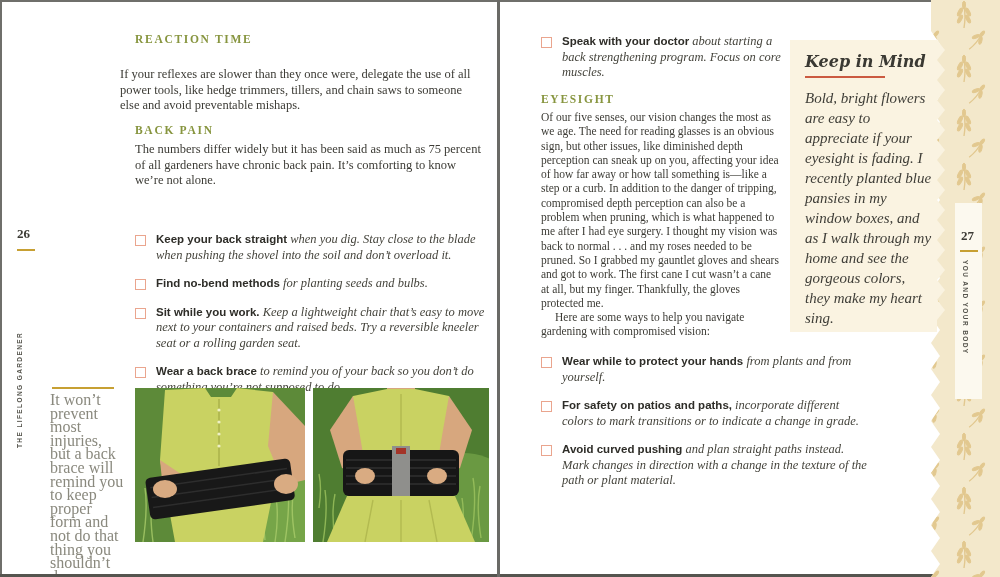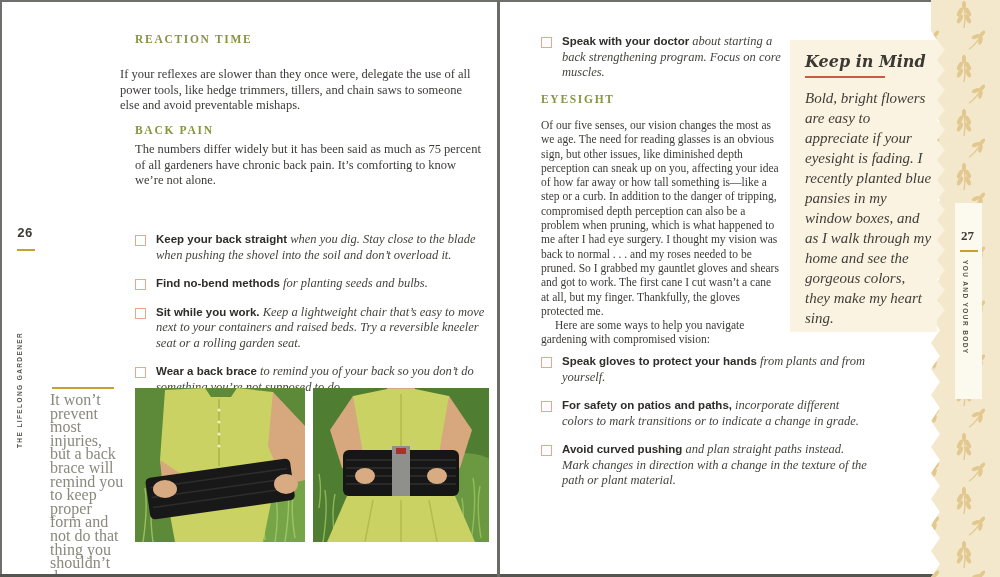--- a/index.html
+++ b/index.html
@@ -45,21 +45,21 @@
               font-style:italic;font-weight:bold;font-size:16px;color:#3a3933;}
   .keep-rule{position:absolute;left:15px;top:36px;width:80px;height:2px;background:#cb5a41;}
   .keep-body{position:absolute;left:15px;top:48px;width:127px;font-style:italic;
              font-size:15px;line-height:20px;color:#3f3e38;}
 </style>
 </head>
 <body>
 
 <div class="spread">
 
-  <div class="pagenum" style="left:17px;top:226px;font-family:Liberation Mono, monospace;">26</div>
+  <div class="pagenum" style="left:17px;top:226px;">26</div>
   <div class="pagenum-rule" style="left:17px;top:249px;"></div>
   <div class="spine-title spine-left" style="left:16px;top:258px;height:190px;">THE LIFELONG GARDENER</div>
 
   <div class="section-heading" style="left:135px;top:33px;">REACTION TIME</div>
   <div class="body-text" style="left:120px;top:51px;width:352px;margin-top:16px;">If your reflexes are slower than they once were, delegate the use of all power tools, like hedge trimmers, tillers, and chain saws to someone else and avoid preventable mishaps.</div>
 
   <div class="section-heading" style="left:135px;top:124px;">BACK PAIN</div>
   <div class="body-text" style="left:135px;top:142px;width:352px;">The numbers differ widely but it has been said as much as 75 percent of all gardeners have chronic back pain. It’s comforting to know we’re not alone.</div>
 
   <div class="checklist" style="left:135px;top:200px;width:352px;margin-top:32px;">
@@ -145,29 +145,29 @@
   </svg>
 
   <div class="checklist" style="left:541px;top:34px;width:250px;">
     <div class="check-item">
       <span class="checkbox"></span>
       <span class="check-text"><span class="check-lead">Speak with your doctor</span><span class="check-rest"> about starting a back strengthening program. Focus on core muscles.</span></span>
     </div>
   </div>
 
   <div class="section-heading" style="left:541px;top:93px;">EYESIGHT</div>
-  <div class="body-text-sm" style="left:541px;top:110px;width:240px;margin-top:8px;">
+  <div class="body-text-sm" style="left:541px;top:110px;width:240px;">
     <div>Of our five senses, our vision changes the most as we age. The need for reading glasses is an obvious sign, but other issues, like diminished depth perception can sneak up on you, affecting your idea of how far away or how tall something is—like a step or a curb. In addition to the danger of tripping, compromised depth perception can also be a problem when pruning, which is what happened to me after I had eye surgery. I thought my vision was back to normal . . . and my roses needed to be pruned. So I grabbed my gauntlet gloves and shears and got to work. The first cane I cut wasn’t a cane at all, but my finger. Thankfully, the gloves protected me.</div>
     <div class="indent">Here are some ways to help you navigate gardening with compromised vision:</div>
   </div>
 
   <div class="checklist" style="left:541px;top:354px;width:330px;">
     <div class="check-item">
       <span class="checkbox"></span>
-      <span class="check-text"><span class="check-lead">Speak gloves to protect your hands</span><span class="check-rest"> from plants and from yourself.</span></span>
+      <span class="check-text"><span class="check-lead">Wear while to protect your hands</span><span class="check-rest"> from plants and from yourself.</span></span>
     </div>
     <div class="check-item">
       <span class="checkbox"></span>
       <span class="check-text"><span class="check-lead">For safety on patios and paths,</span><span class="check-rest"> incorporate different colors to mark transitions or to indicate a change in grade.</span></span>
     </div>
     <div class="check-item">
       <span class="checkbox"></span>
       <span class="check-text"><span class="check-lead">Avoid curved pushing</span><span class="check-rest"> and plan straight paths instead. Mark changes in direction with a change in the texture of the path or plant material.</span></span>
     </div>
   </div>

